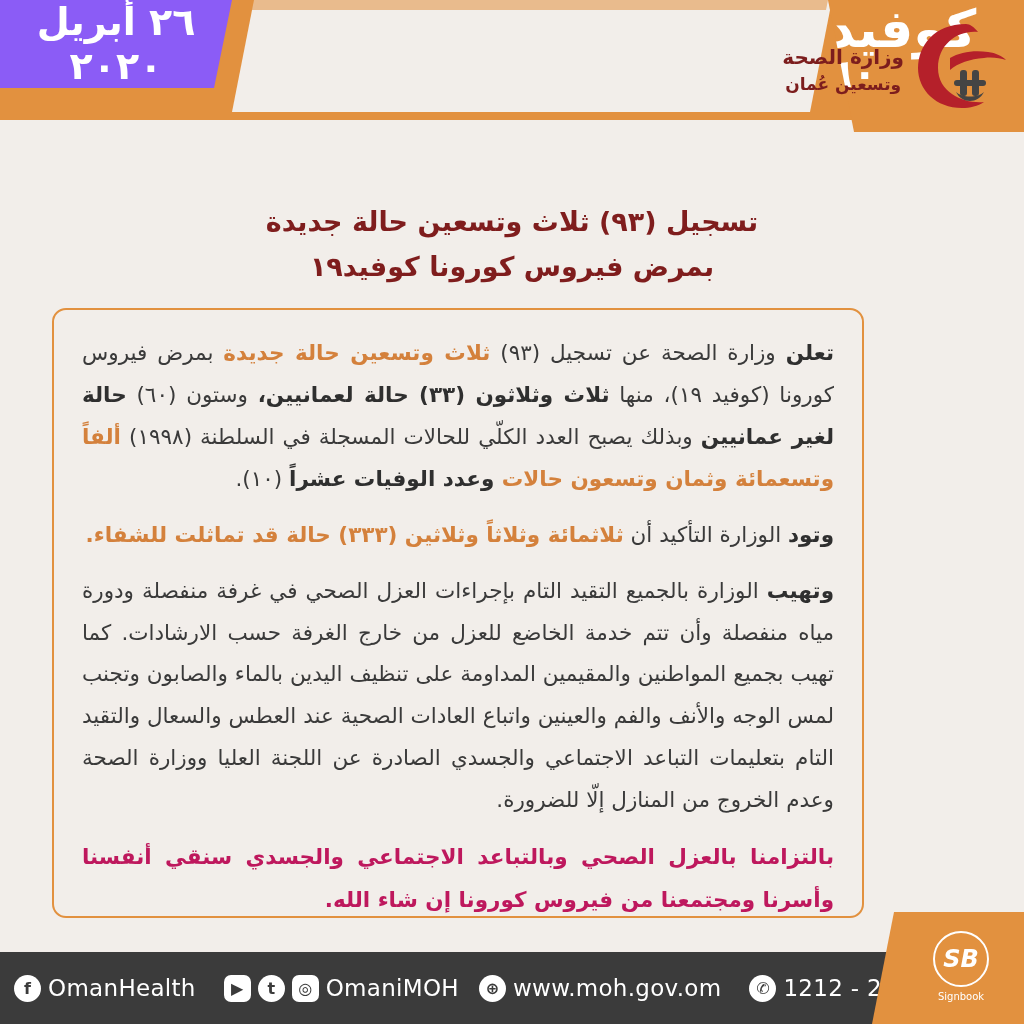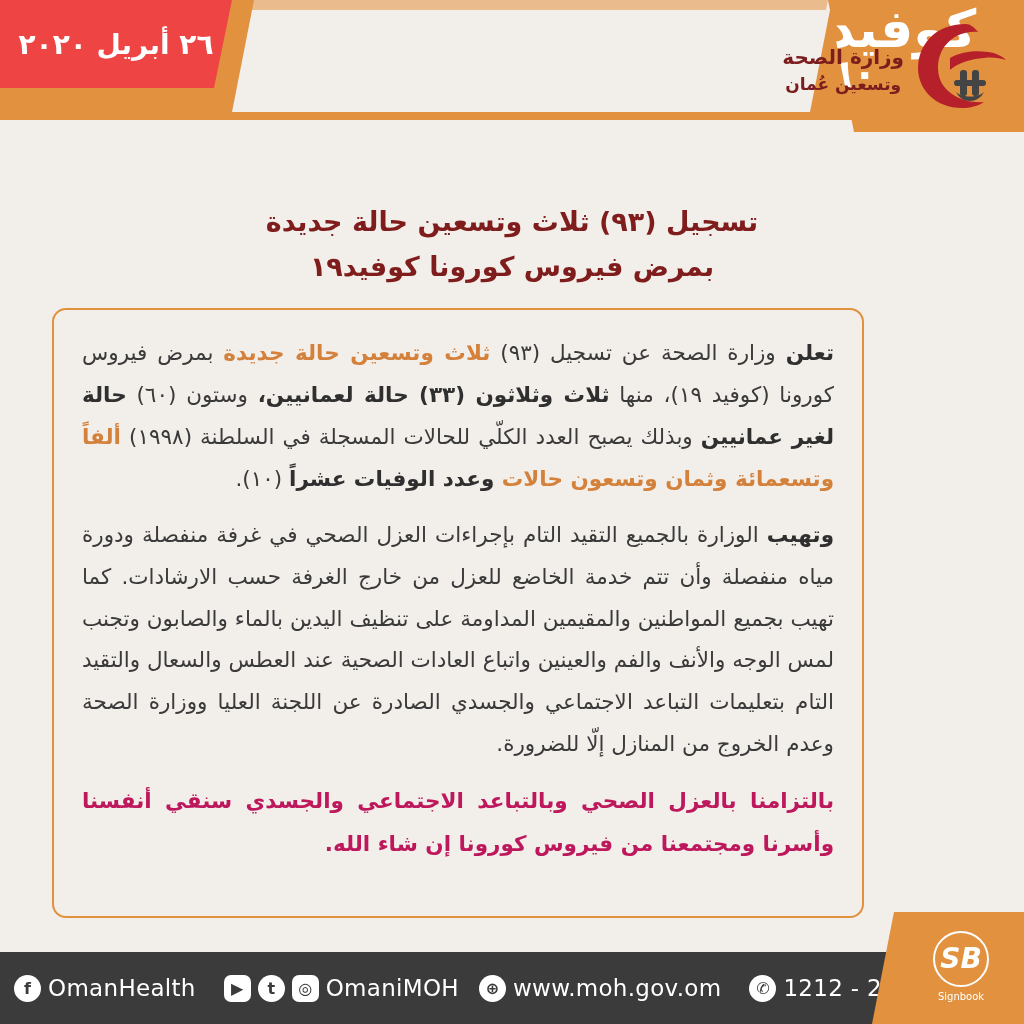--- a/index.html
+++ b/index.html
@@ -43,26 +43,26 @@
     opacity: .55;
     clip-path: polygon(2px 0, 590px 0, 588px 10px, 0 10px);
   }
 
   .date-badge {
     position: absolute;
     top: 0;
     left: 0;
     width: 232px;
     height: 88px;
-    background: #ef4444;
+    background: #8b5cf6;
     color: #ffffff;
     display: flex;
     align-items: center;
     justify-content: center;
-    font-size: 28px;
+    font-size: 38px;
     font-weight: bold;
     letter-spacing: 1px;
     clip-path: polygon(0 0, 232px 0, 214px 88px, 0 88px);
     text-align: center;
     direction: rtl;
   }
   .bayan-badge {
     position: absolute;
     top: 0;
     right: 0;
@@ -206,21 +206,21 @@
     width: 74px; height: 84px;
     display: flex; flex-direction: column;
     align-items: center; justify-content: center;
     color: #ffffff;
   }
   .sb-circle {
     width: 52px; height: 52px;
     border-radius: 50%;
     border: 2px solid #ffffff;
     display: flex; align-items: center; justify-content: center;
-    font-size: 28px; font-weight: bold; font-style: italic;
+    font-size: 24px; font-weight: bold; font-style: italic;
   }
   .sb-label { font-size: 10px; margin-top: 4px; }
 </style>
 </head>
 <body>
 
 <div class="poster">
 
   <div class="top-band"></div>
   <div class="top-white-gap"></div>
@@ -254,20 +254,23 @@
     <span>تسجيل (٩٣) ثلاث وتسعين حالة جديدة</span>
     <span class="hl2">بمرض فيروس كورونا كوفيد١٩</span>
   </div>
 
   <div class="body-box">
 
     <p>
       <span class="b">تعلن</span><span> وزارة الصحة عن تسجيل (٩٣) </span><span class="or">ثلاث وتسعين حالة جديدة</span><span> بمرض فيروس كورونا (كوفيد ١٩)، منها </span><span class="b">ثلاث وثلاثون (٣٣) حالة لعمانيين،</span><span>  وستون (٦٠) </span><span class="b">حالة لغير عمانيين</span><span> وبذلك يصبح العدد الكلّي للحالات المسجلة في السلطنة (١٩٩٨) </span><span class="or">ألفاً وتسعمائة وثمان وتسعون حالات</span><span class="b"> وعدد الوفيات عشراً</span><span> (١٠).</span>
     </p>
 
+    <p>
+      <span class="b">وتود</span><span> الوزارة التأكيد أن </span><span class="or">ثلاثمائة وثلاثاً وثلاثين (٣٣٣) حالة قد تماثلت للشفاء.</span>
+    </p>
 
     <p class="p3">
       <span class="b">وتهيب</span><span> الوزارة بالجميع التقيد التام بإجراءات العزل الصحي في غرفة منفصلة ودورة مياه منفصلة وأن تتم خدمة الخاضع للعزل من خارج الغرفة حسب الارشادات. كما تهيب بجميع المواطنين والمقيمين المداومة على تنظيف اليدين بالماء والصابون وتجنب لمس الوجه والأنف والفم والعينين واتباع العادات الصحية عند العطس والسعال والتقيد التام بتعليمات التباعد الاجتماعي والجسدي الصادرة عن اللجنة العليا ووزارة الصحة وعدم الخروج من المنازل إلّا للضرورة.</span>
     </p>
 
     <p class="p-center-bold">بالتزامنا بالعزل الصحي وبالتباعد الاجتماعي والجسدي سنقي أنفسنا وأسرنا ومجتمعنا من فيروس كورونا إن شاء الله.</p>
   </div>
 
   <div class="footer">
     <div class="footer-left">

